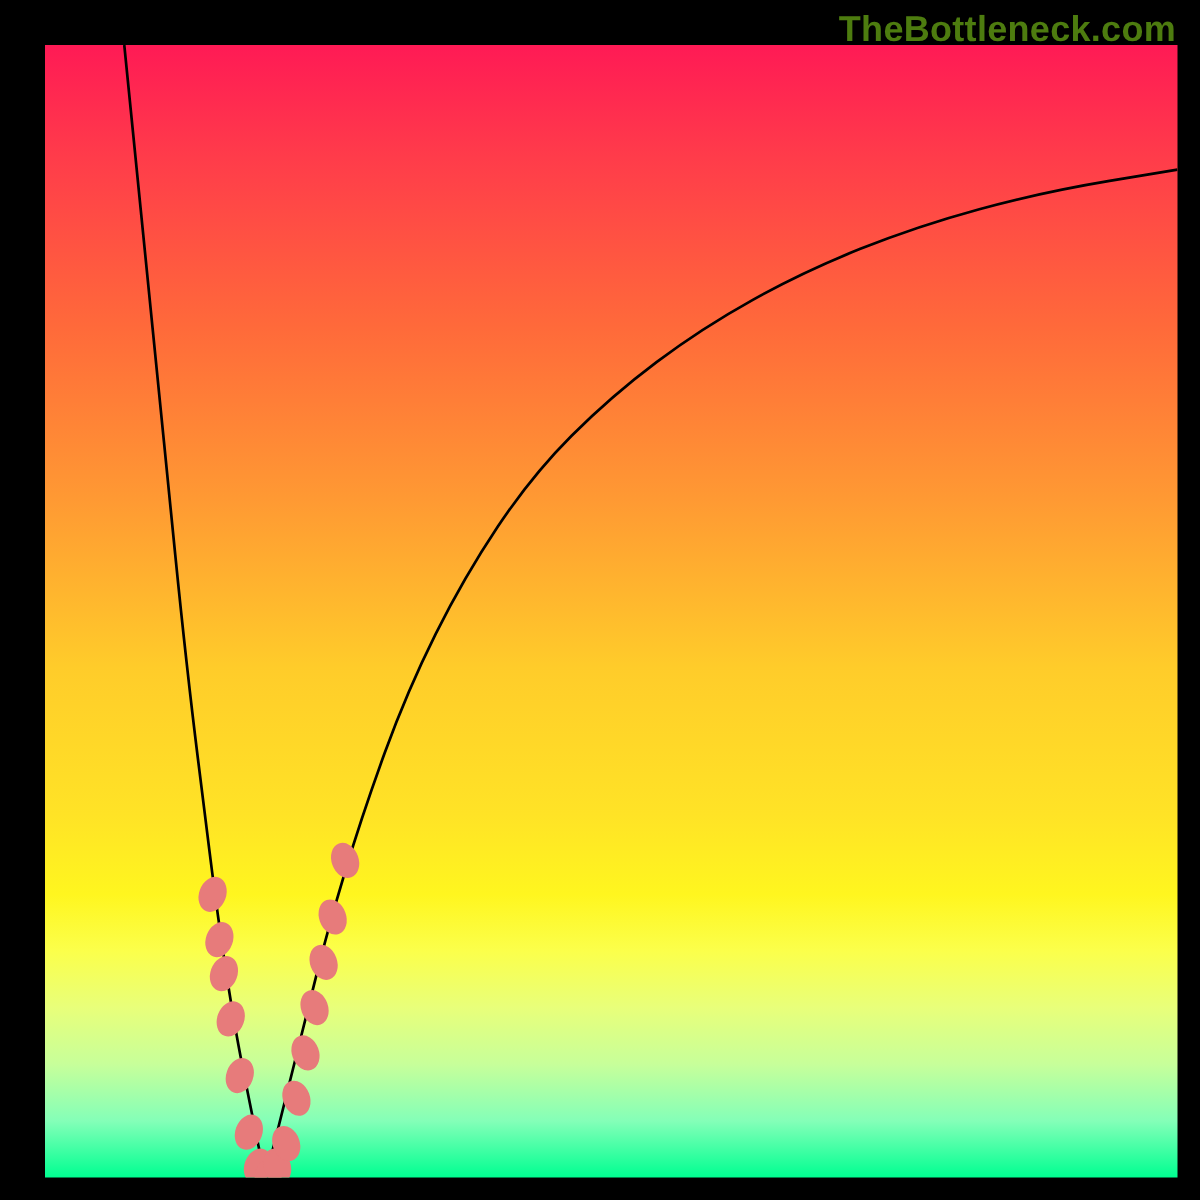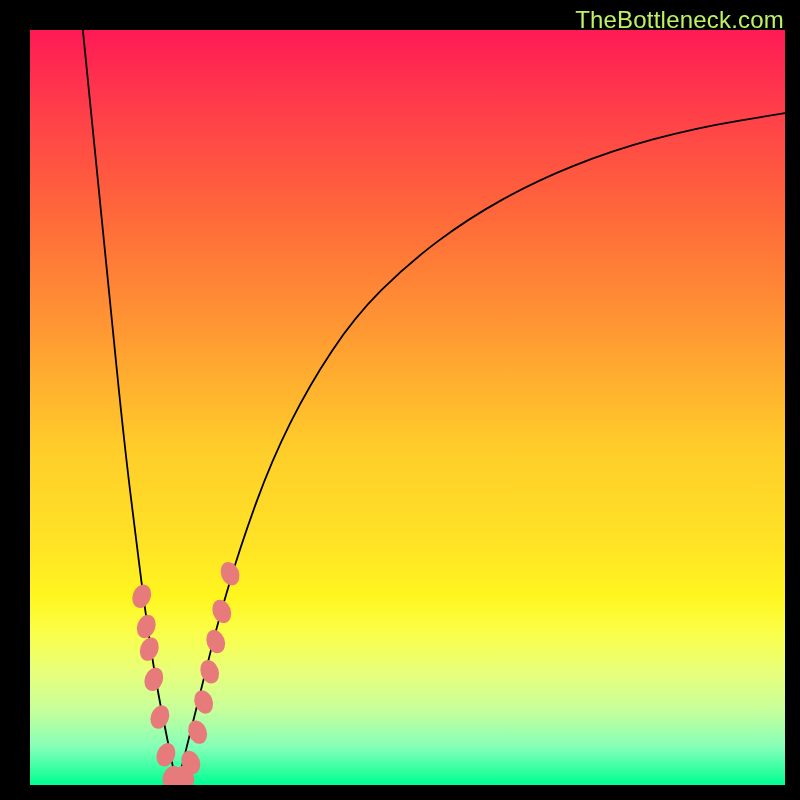--- a/index.html
+++ b/index.html
@@ -37,24 +37,24 @@
       #e8ff7a 85%,
       #c7ff9a 90%,
       #84ffb8 95%,
       #00ff91 100%
     );
   }
   .watermark {
     position: absolute;
     top: 6px;
     right: 16px;
-    color: #bef264;
+    color: #4d7c0f;
     font-size: 24px;
     letter-spacing: 0.2px;
-    font-weight: 400;
+    font-weight: 700;
     z-index: 10;
   }
   svg.curve {
     position: absolute;
     left: 0;
     top: 0;
     width: 755px;
     height: 755px;
   }
   .curve path {

